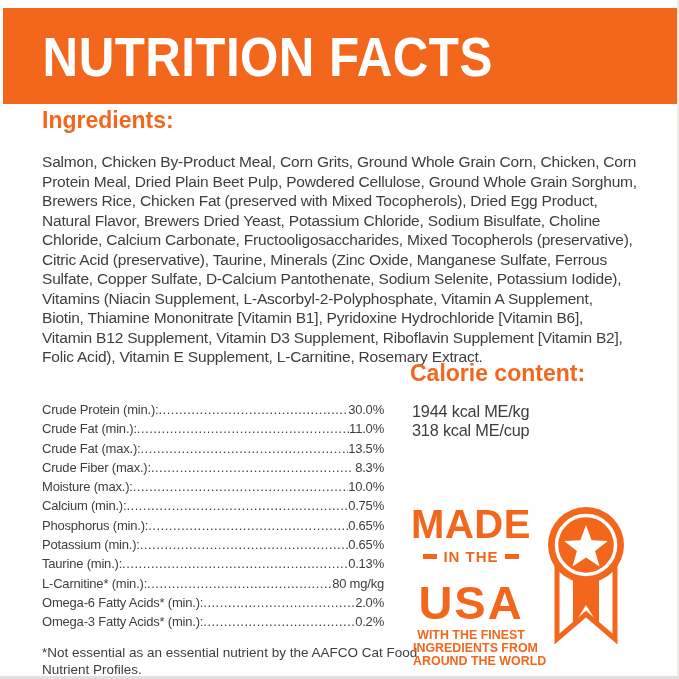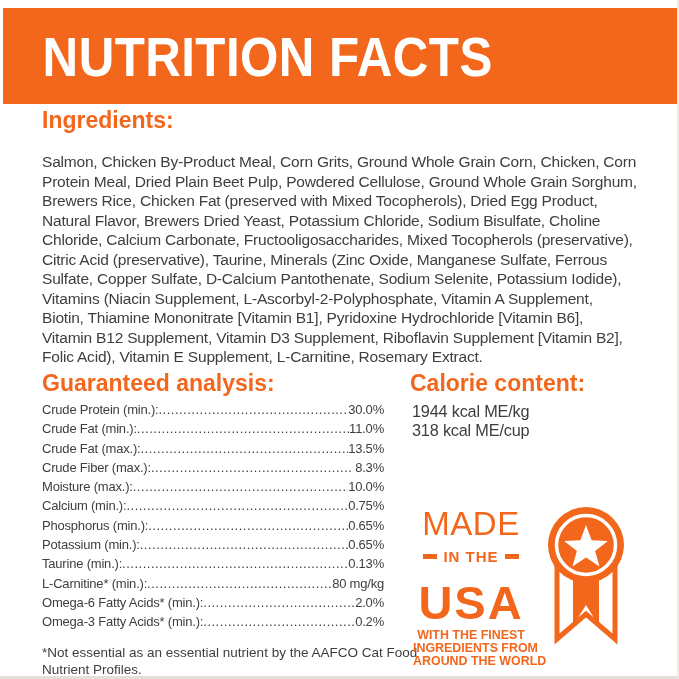--- a/index.html
+++ b/index.html
@@ -87,21 +87,21 @@
     left: 42px; top: 644px;
     width: 470px;
     font-size: 13.5px;
     line-height: 17px;
     white-space: pre-line;
     color: #3E3E3E;
   }
   
   .cal-heading {
     position: absolute;
-    left: 410px; top: 370px;
+    left: 410px; top: 360px;
     font-size: 23px;
     font-weight: bold;
     color: var(--orange);
   }
   .cal-lines {
     position: absolute;
     left: 412px; top: 402px;
     font-size: 16.3px;
     line-height: 19.3px;
     letter-spacing: -0.2px;
@@ -113,22 +113,22 @@
     width: 240px;
     display: flex;
     color: var(--orange);
   }
   .usa-text {
     width: 126px;
     text-align: center;
     padding-top: 7px;
   }
   .usa-made {
-    font-size: 33px;
-    font-weight: normal;
+    font-size: 40px;
+    font-weight: bold;
     line-height: 28px;
     letter-spacing: 0.5px;
   }
   .usa-inthe {
     display: flex;
     align-items: center;
     justify-content: center;
     gap: 6px;
     font-size: 15px;
     font-weight: bold;
@@ -178,21 +178,20 @@
 Brewers Rice, Chicken Fat (preserved with Mixed Tocopherols), Dried Egg Product,
 Natural Flavor, Brewers Dried Yeast, Potassium Chloride, Sodium Bisulfate, Choline
 Chloride, Calcium Carbonate, Fructooligosaccharides, Mixed Tocopherols (preservative),
 Citric Acid (preservative), Taurine, Minerals (Zinc Oxide, Manganese Sulfate, Ferrous
 Sulfate, Copper Sulfate, D-Calcium Pantothenate, Sodium Selenite, Potassium Iodide),
 Vitamins (Niacin Supplement, L-Ascorbyl-2-Polyphosphate, Vitamin A Supplement,
 Biotin, Thiamine Mononitrate [Vitamin B1], Pyridoxine Hydrochloride [Vitamin B6],
 Vitamin B12 Supplement, Vitamin D3 Supplement, Riboflavin Supplement [Vitamin B2],
 Folic Acid), Vitamin E Supplement, L-Carnitine, Rosemary Extract.</div>
 
-  <div class="ga-heading">Guaranteed analysis:</div>
 
   <div class="ga-rows">
       <div class="ga-row">
         <span class="ga-label">Crude Protein (min.):</span>
         <span class="ga-leader"></span>
         <span class="ga-value">30.0%</span>
       </div>
       <div class="ga-row">
         <span class="ga-label">Crude Fat (min.):</span>
         <span class="ga-leader"></span>

